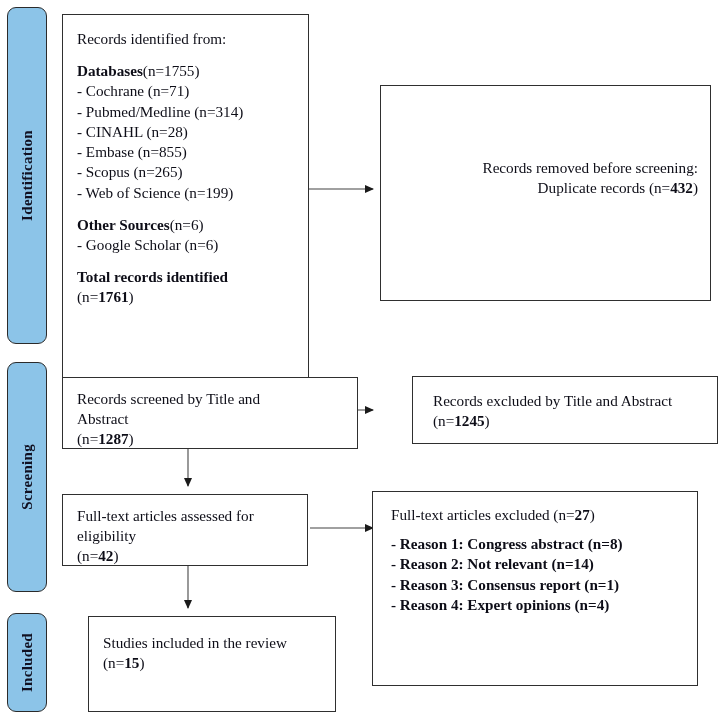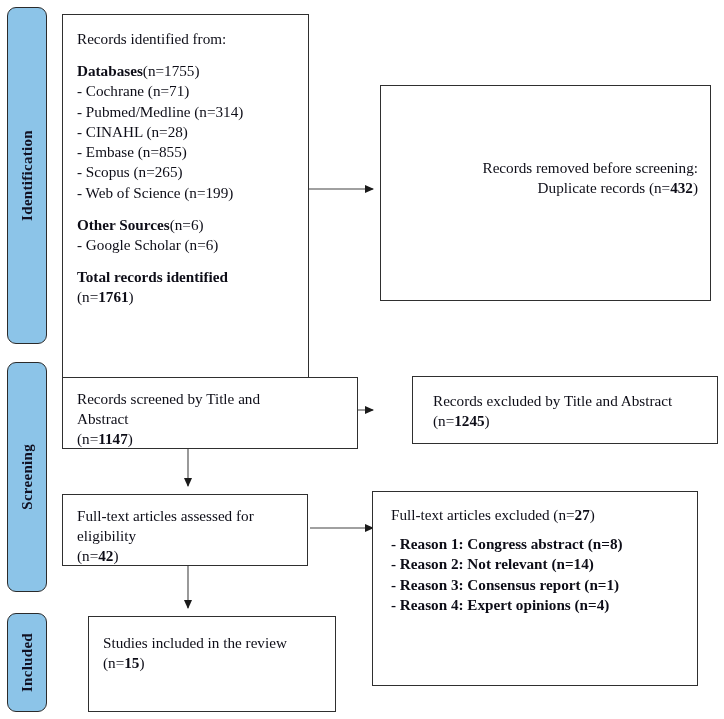--- a/index.html
+++ b/index.html
@@ -132,21 +132,21 @@
         <span>Duplicate records (n=</span><span class="b">432</span><span>)</span>
       </div>
     </div>
   </div>
 
   <div class="node-box" style="left:62px; top:377px; width:296px; height:72px;">
     <div class="node-inner" style="padding-top:11px;">
       <div class="ln">Records screened by Title and</div>
       <div class="ln">Abstract</div>
       <div class="ln">
-        <span>(n=</span><span class="b">1147</span><span>)</span>
+        <span>(n=</span><span class="b">1287</span><span>)</span>
       </div>
     </div>
   </div>
 
   <div class="node-box" style="left:380px; top:376px; width:306px; height:68px;margin-left:32px;">
     <div class="node-inner" style="padding-top:14px; padding-left:20px;">
       <div class="ln">Records excluded by Title and Abstract</div>
       <div class="ln">
         <span>(n=</span><span class="b">1245</span><span>)</span>
       </div>

